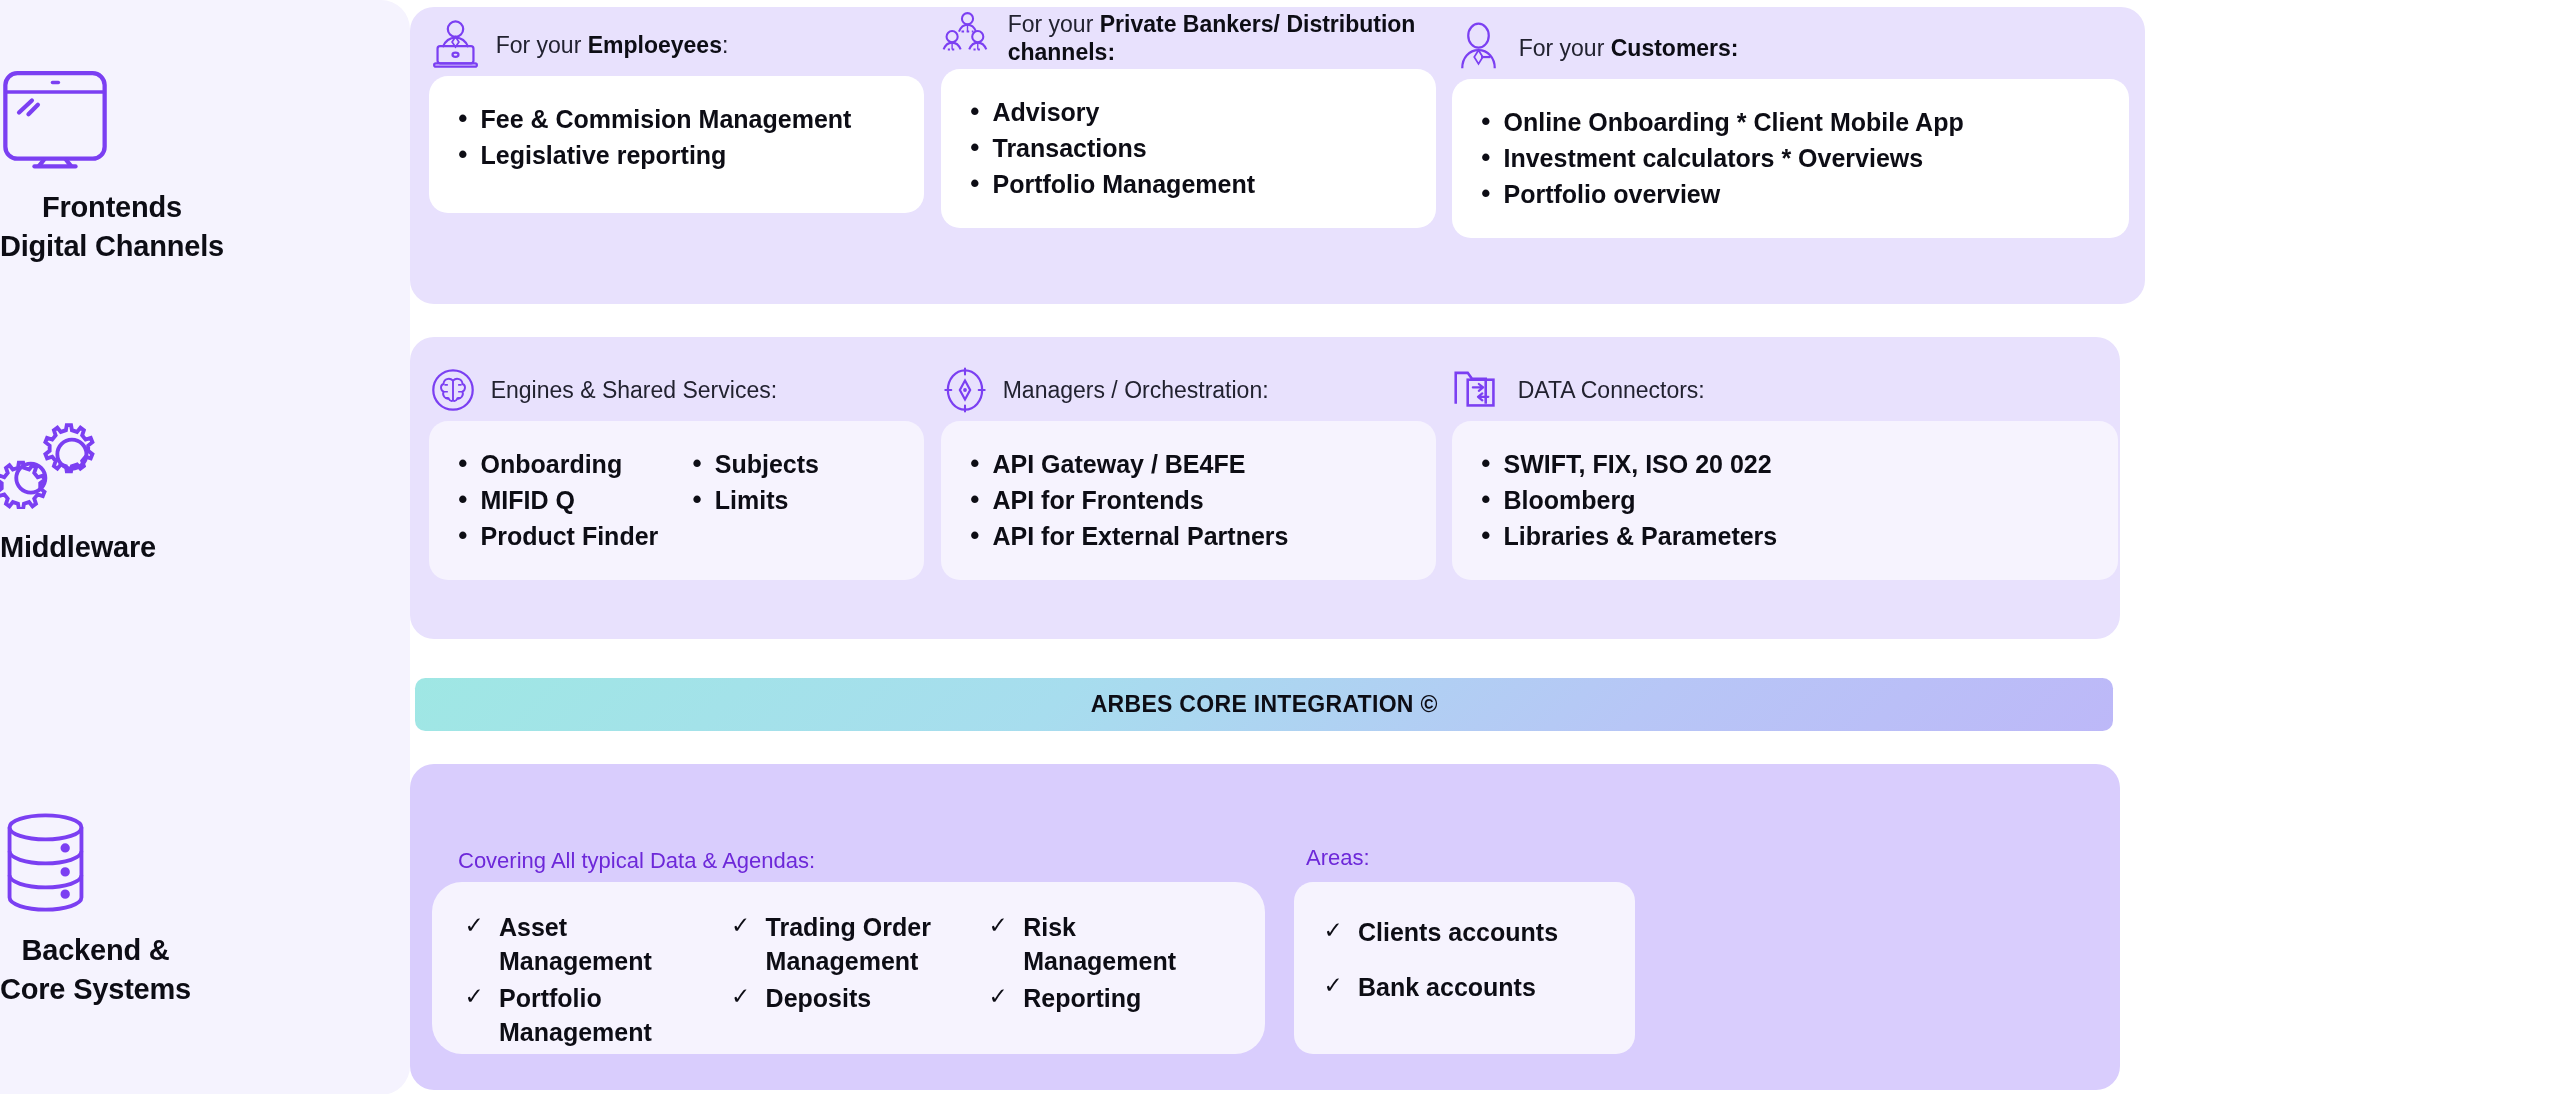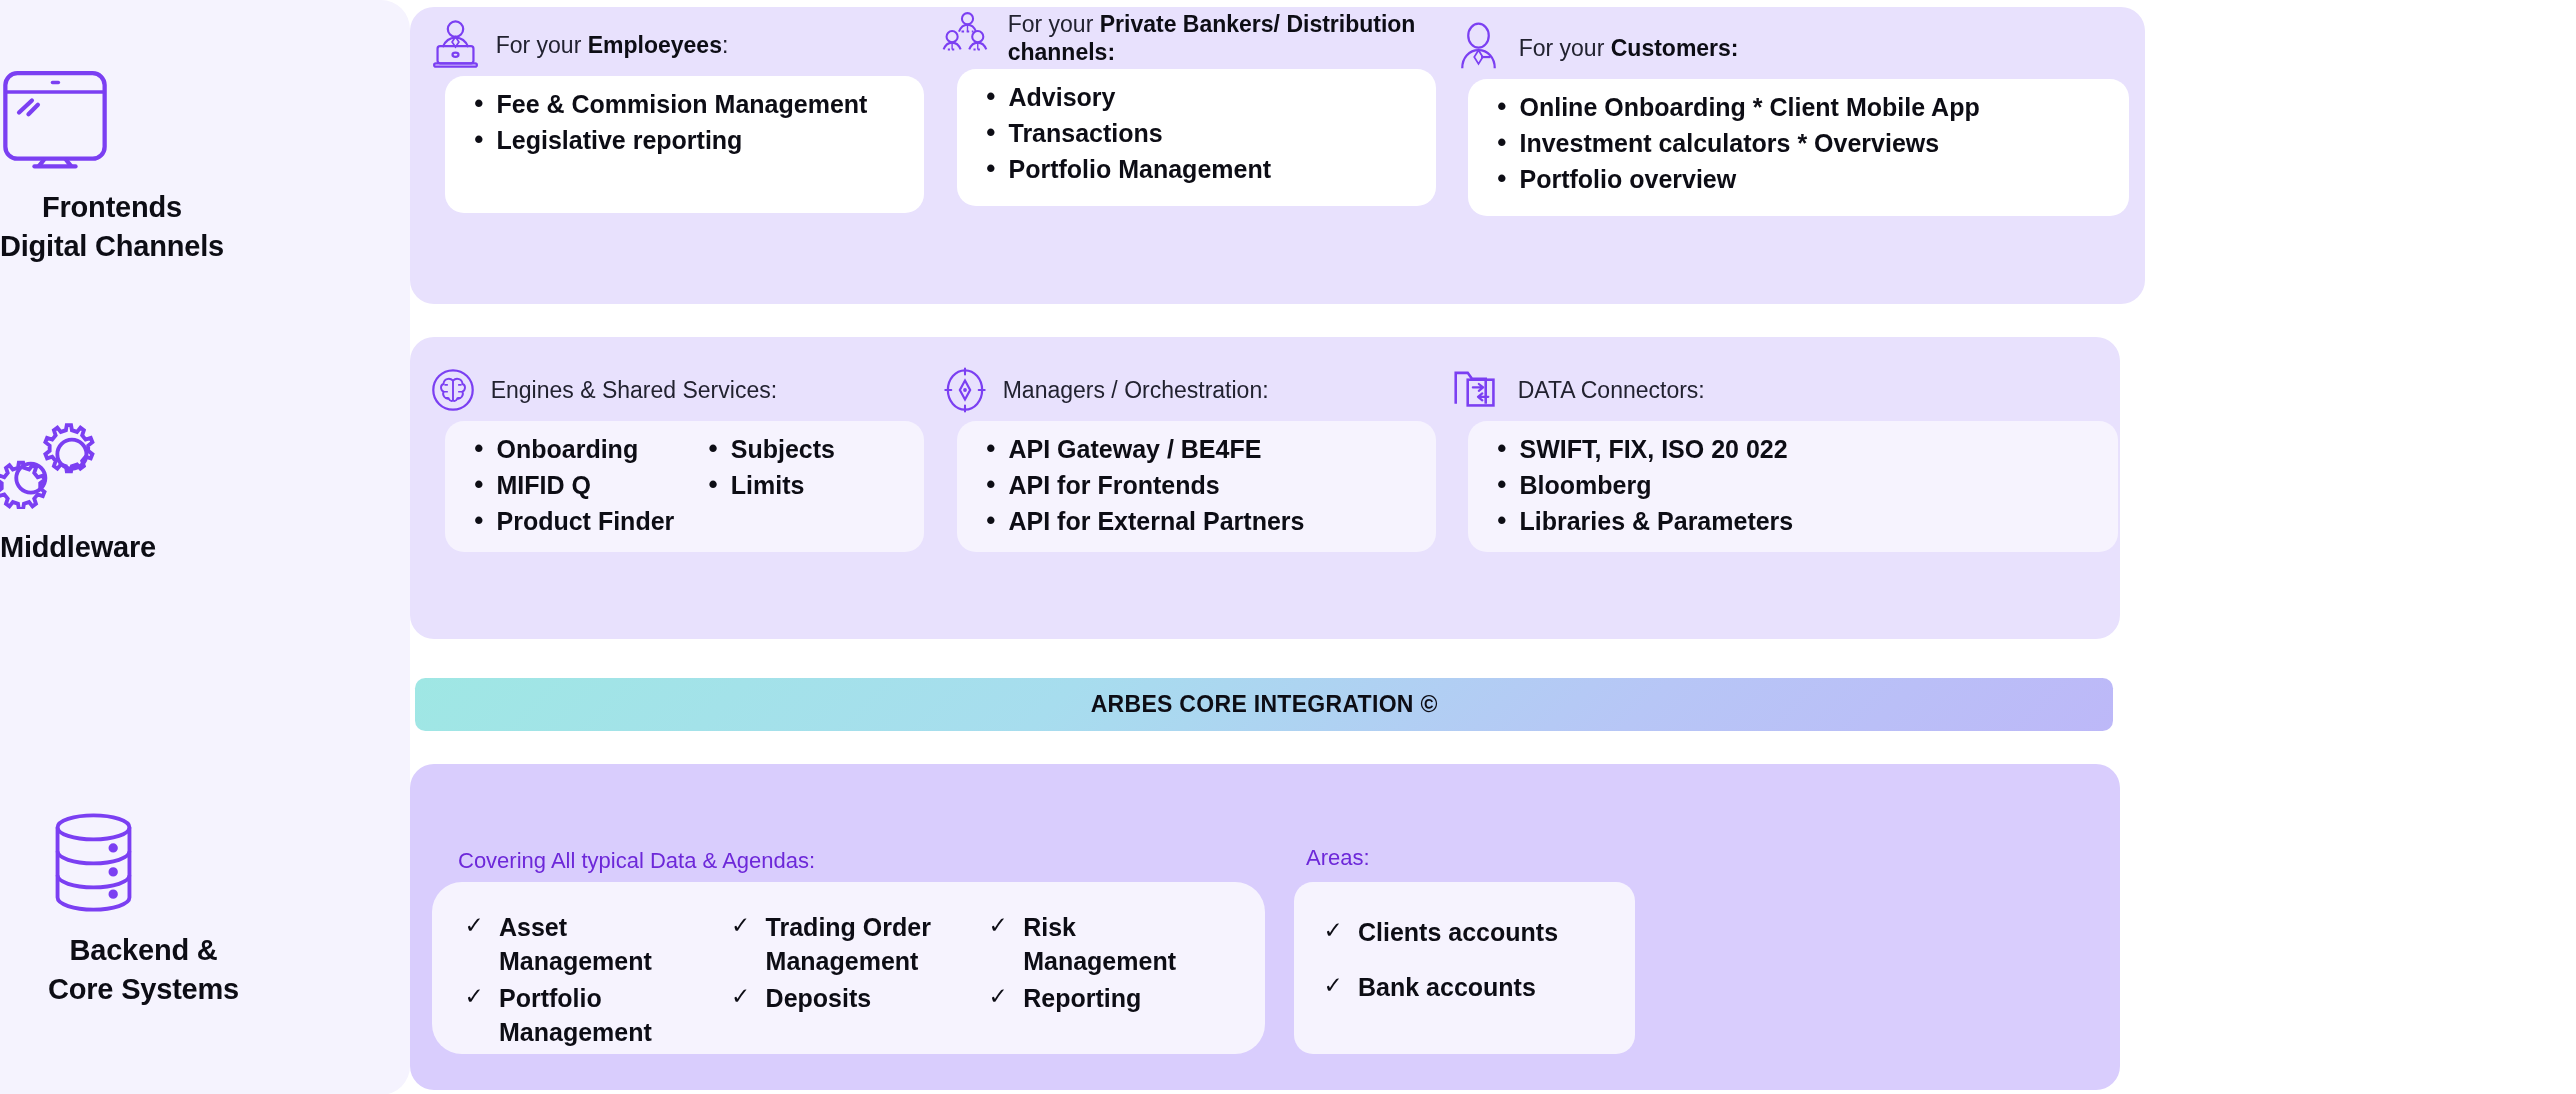--- a/index.html
+++ b/index.html
@@ -20,21 +20,21 @@
     display: flex; flex-direction: column;
     position: relative;
   }
   .side-item {
     position: absolute; left: 0; width: 410px;
     display: flex; flex-direction: column;
     align-items: flex-start; justify-content: center;
   }
   .side-item-1 { top: 34px; height: 266px; }
   .side-item-2 { top: 361px; height: 258px; }
-  .side-item-3 { top: 773px; height: 275px; padding-left: 48px; }
+  .side-item-3 { top: 773px; height: 275px; }
   .side-icon { margin-bottom: 15.5px; }
   .side-label {
     font-size: 29px; font-weight: 700; color: #0d0d15;
     text-align: center; line-height: 1.35; letter-spacing: -0.2px;
   }
 
   
   .content {
     flex: 1 1 auto; position: relative; height: 1095px;
   }
@@ -70,22 +70,21 @@
   .group-head-icon { flex: 0 0 auto; display: flex; align-items: center; }
   .group-head-text {
     font-size: 23px; color: #222230; line-height: 1.22;
     font-weight: 400;
   }
   .group-head-text b { font-weight: 700; color: #0d0d15; }
 
   .card {
     background: #ffffff;
     border-radius: 19px;
-    padding: 12px 24px;
-    margin-left: 16px;
+    padding: 27px 24px;
   }
   .card.soft { background: #F6F3FE; }
 
   ul.bullets { list-style: none; }
   ul.bullets li {
     position: relative;
     padding-left: 27.5px;
     font-size: 25px; font-weight: 700; color: #0d0d15;
     line-height: 1.33;
     margin-bottom: 2.6px;

